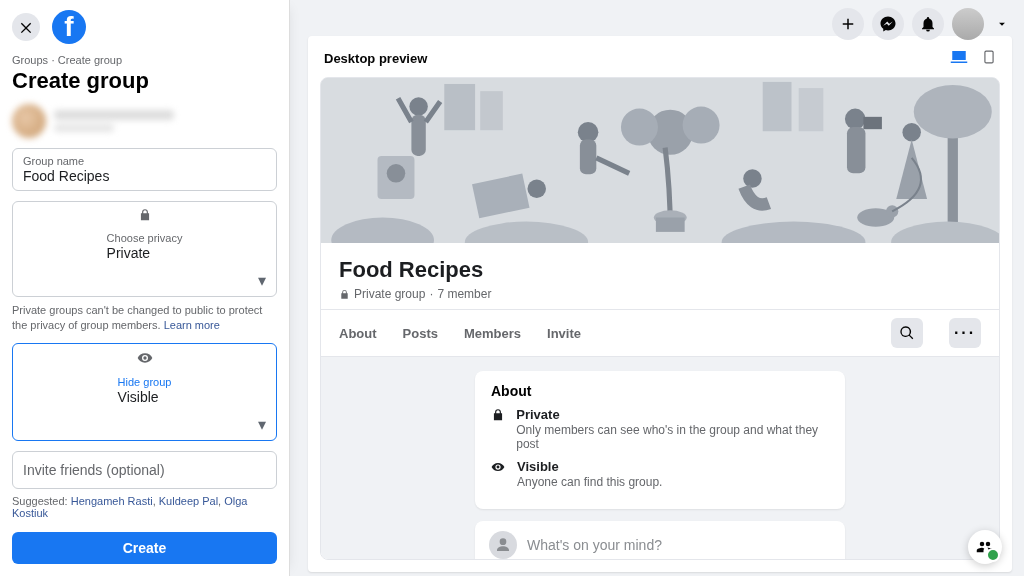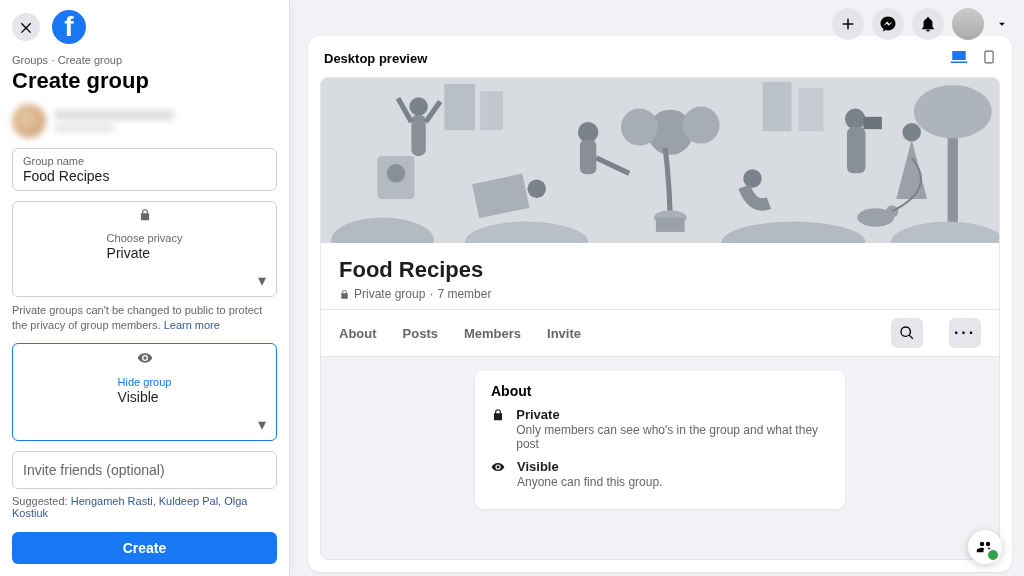--- a/index.html
+++ b/index.html
@@ -41,21 +41,21 @@
 
 .hint { font-size: 11px; color:#65676b; line-height:1.35; margin: -4px 0 10px 0; }
 .hint a { color:#385898; text-decoration:none; }
 
 .sugg { font-size: 11px; color:#65676b; }
 .sugg a { color:#385898; text-decoration:none; }
 
 .create-btn { margin-top:auto; background:#1877f2; color:#fff; font-weight:600; font-size:14px; text-align:center; padding:8px; border-radius:6px; cursor:pointer; }
 
 
-.preview-wrap { position:absolute; left: 308px; right: 12px; top: 36px; bottom: 4px; background:#fff; border-radius:12px; box-shadow: 0 1px 2px rgba(0,0,0,0.1); padding: 0; display:flex; flex-direction:column; overflow:hidden; }
+.preview-wrap { position:absolute; left: 308px; right: 12px; top: 36px; bottom: 4px; background:#fff; border-radius:4px; box-shadow: 0 1px 2px rgba(0,0,0,0.1); padding: 0; display:flex; flex-direction:column; overflow:hidden; }
 .preview-head { display:flex; align-items:center; padding: 12px 16px 8px 16px; font-size:13px; font-weight:600; color:#050505; }
 .preview-head .devs { margin-left:auto; display:flex; gap:14px; color:#65676b; }
 .preview-head .devs .desktop { color:#1877f2; }
 .preview-body { position:relative; flex:1; margin: 0 12px 12px 12px; border-radius:8px; overflow:hidden; border:1px solid #e4e6eb; }
 .scrollbar-fake { position:absolute; right:2px; top:6px; width:8px; height:85px; background:#c4c4c4; border-radius:4px; }
 
 .cover-ill { height: 165px; background: #cfd3d8; position:relative; overflow:hidden; }
 .cover-ill svg { width:100%; height:100%; display:block; }
 
 .group-head { padding: 14px 18px 8px 18px; background:#fff; }
@@ -287,20 +287,28 @@
           <div class="ico"><svg viewBox="0 0 24 24" width="14" height="14">
                 <path fill="currentColor" d="M12 5C7 5 2.7 8.1 1 12c1.7 3.9 6 7 11 7s9.3-3.1 11-7c-1.7-3.9-6-7-11-7zm0 11.5A4.5 4.5 0 1 1 12 7.5a4.5 4.5 0 0 1 0 9zm0-7a2.5 2.5 0 1 0 0 5 2.5 2.5 0 0 0 0-5z"></path>
               </svg></div>
           <div class="txt">
             <div class="t1">Visible</div>
             <div class="t2">Anyone can find this group.</div>
           </div>
         </div>
       </div>
 
+      <div class="composer">
+        <div class="av">
+            <svg viewBox="0 0 24 24" width="16" height="16">
+              <path fill="currentColor" d="M12 12a5 5 0 1 0-5-5 5 5 0 0 0 5 5zm0 2c-4 0-9 2-9 6v1h18v-1c0-4-5-6-9-6z"></path>
+            </svg>
+          </div>
+        <div class="prompt">What's on your mind?</div>
+      </div>
     </div>
   </div>
 </div>
 
 <div class="floater">
   <svg viewBox="0 0 24 24" width="18" height="18">
       <path fill="#050505" d="M16 11a3 3 0 1 0-3-3 3 3 0 0 0 3 3zm-8 0a3 3 0 1 0-3-3 3 3 0 0 0 3 3zm0 2c-2.3 0-7 1.2-7 3.5V19h9v-2.5c0-.9.4-1.7 1.1-2.3A11.8 11.8 0 0 0 8 13zm8 0c-.3 0-.6 0-1 .1 1.2.9 2 2 2 3.4V19h6v-2.5c0-2.3-4.7-3.5-7-3.5z"></path>
     </svg>
   <div class="dot"></div>
 </div>

